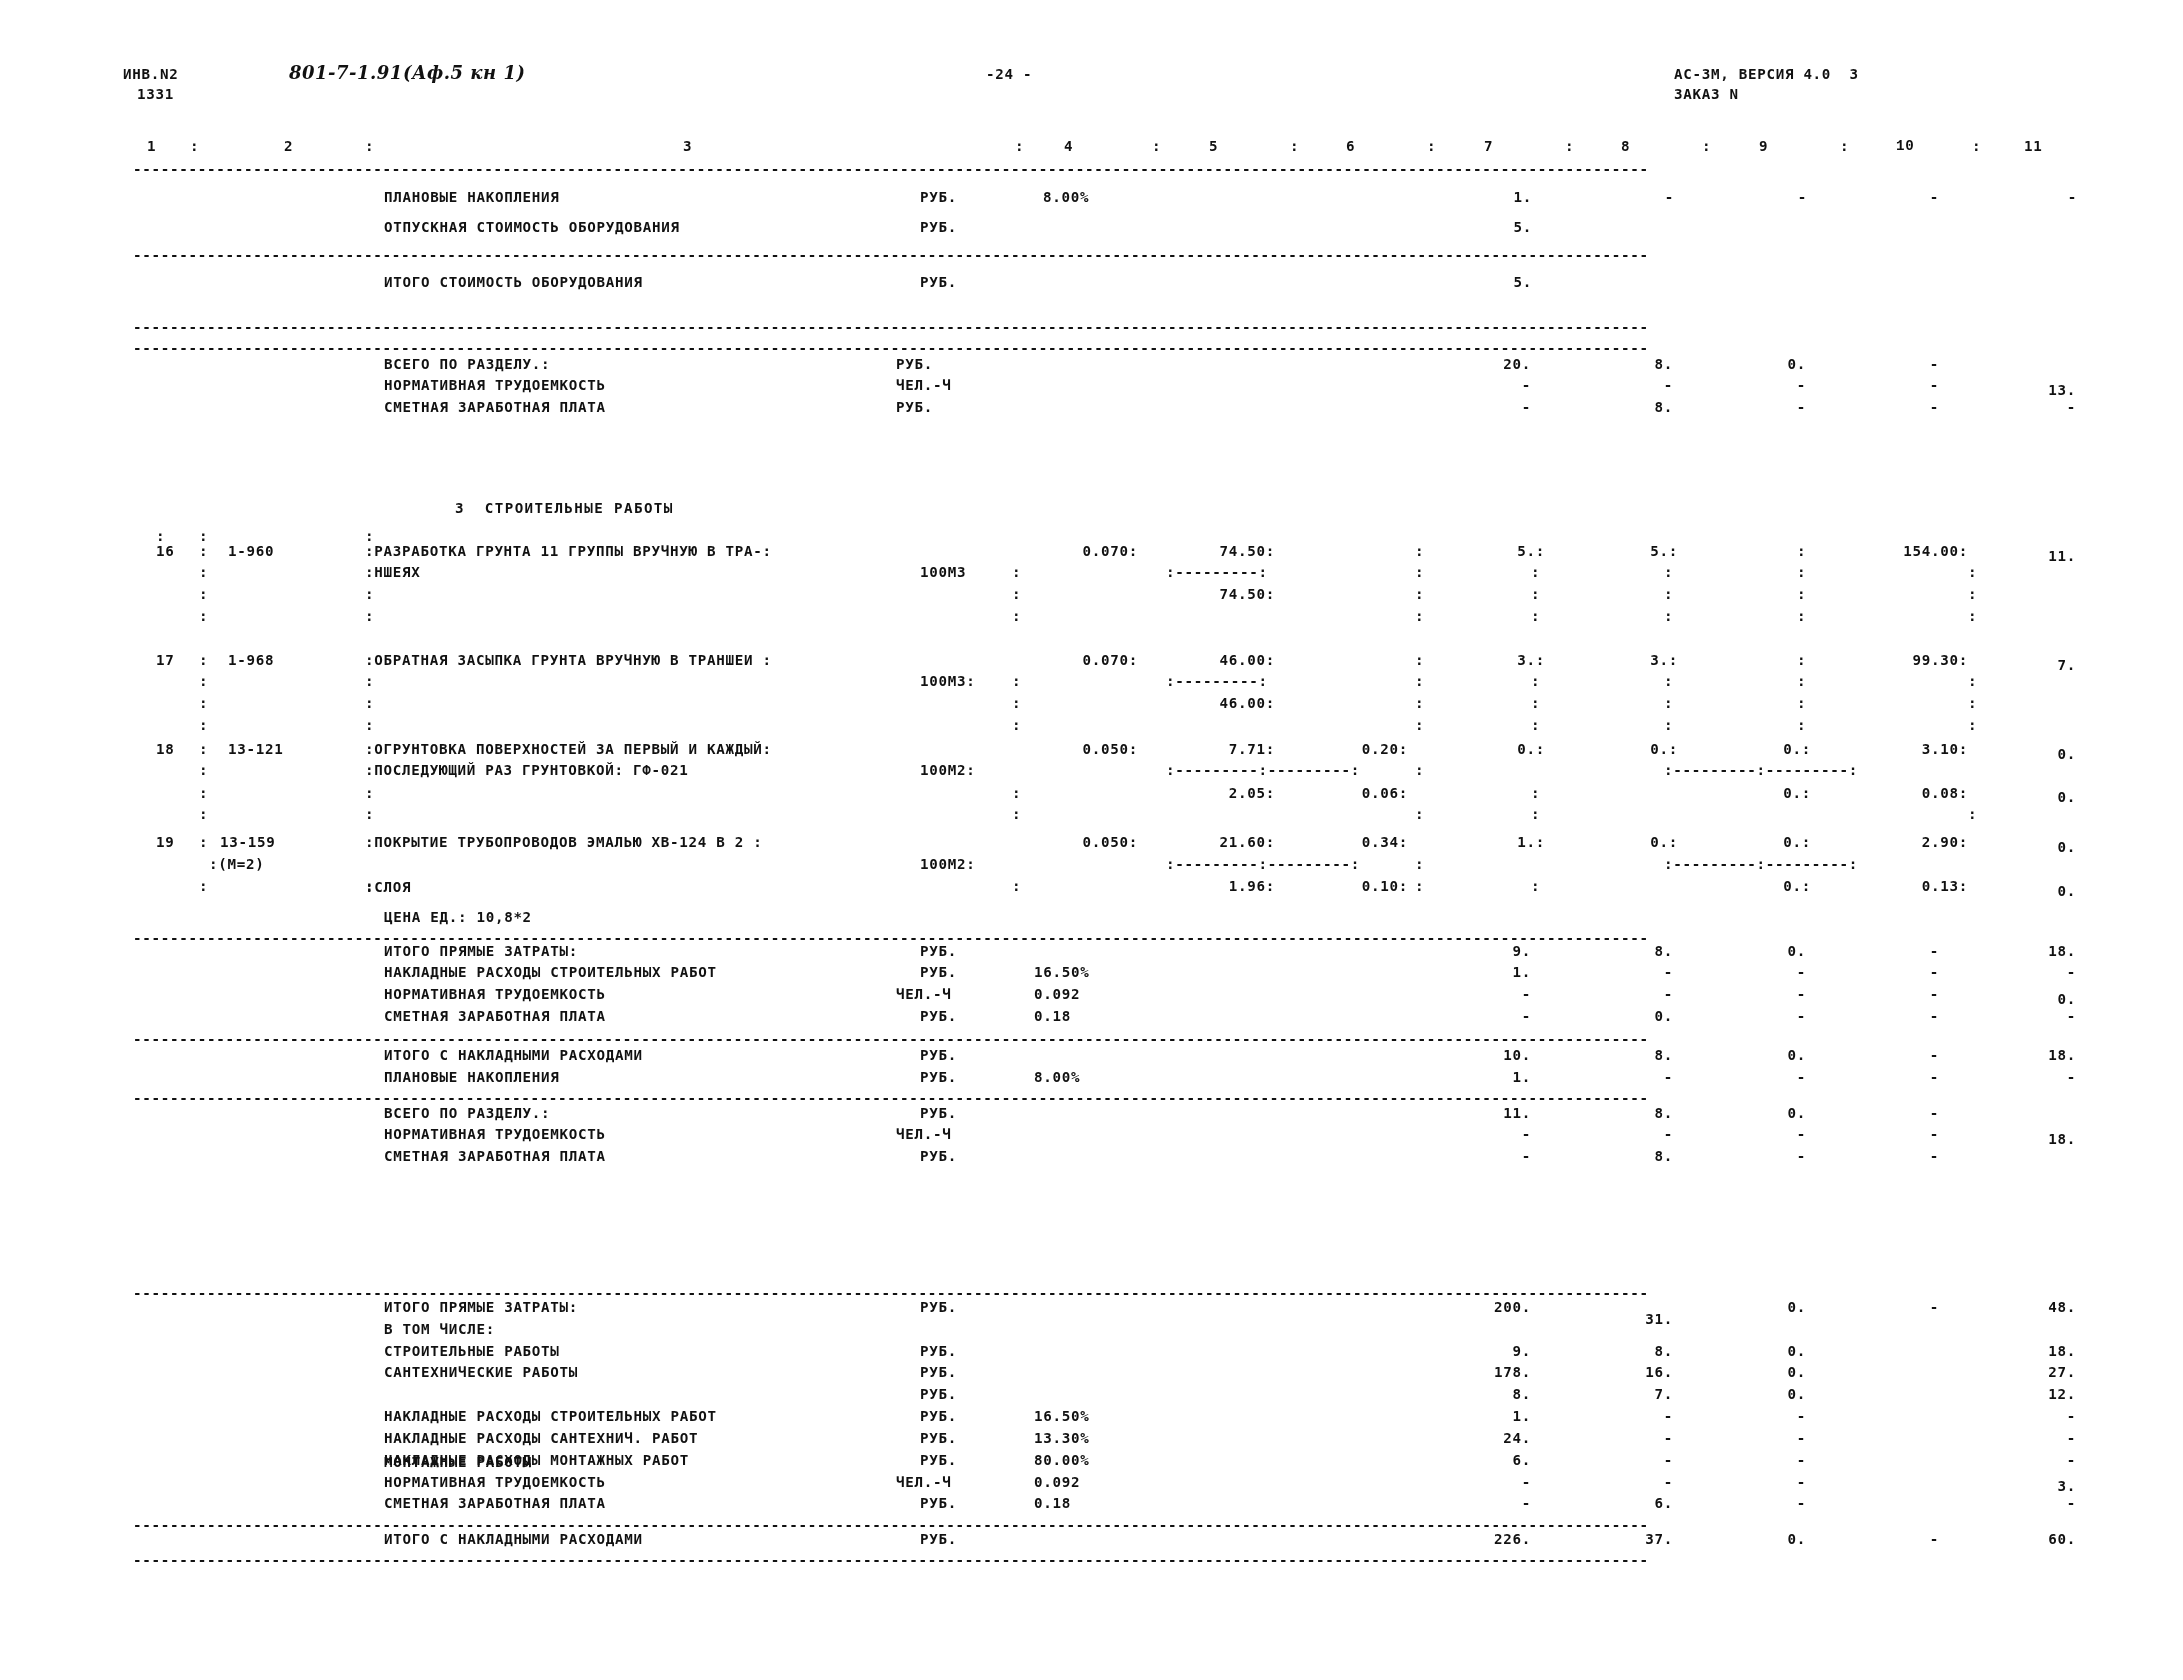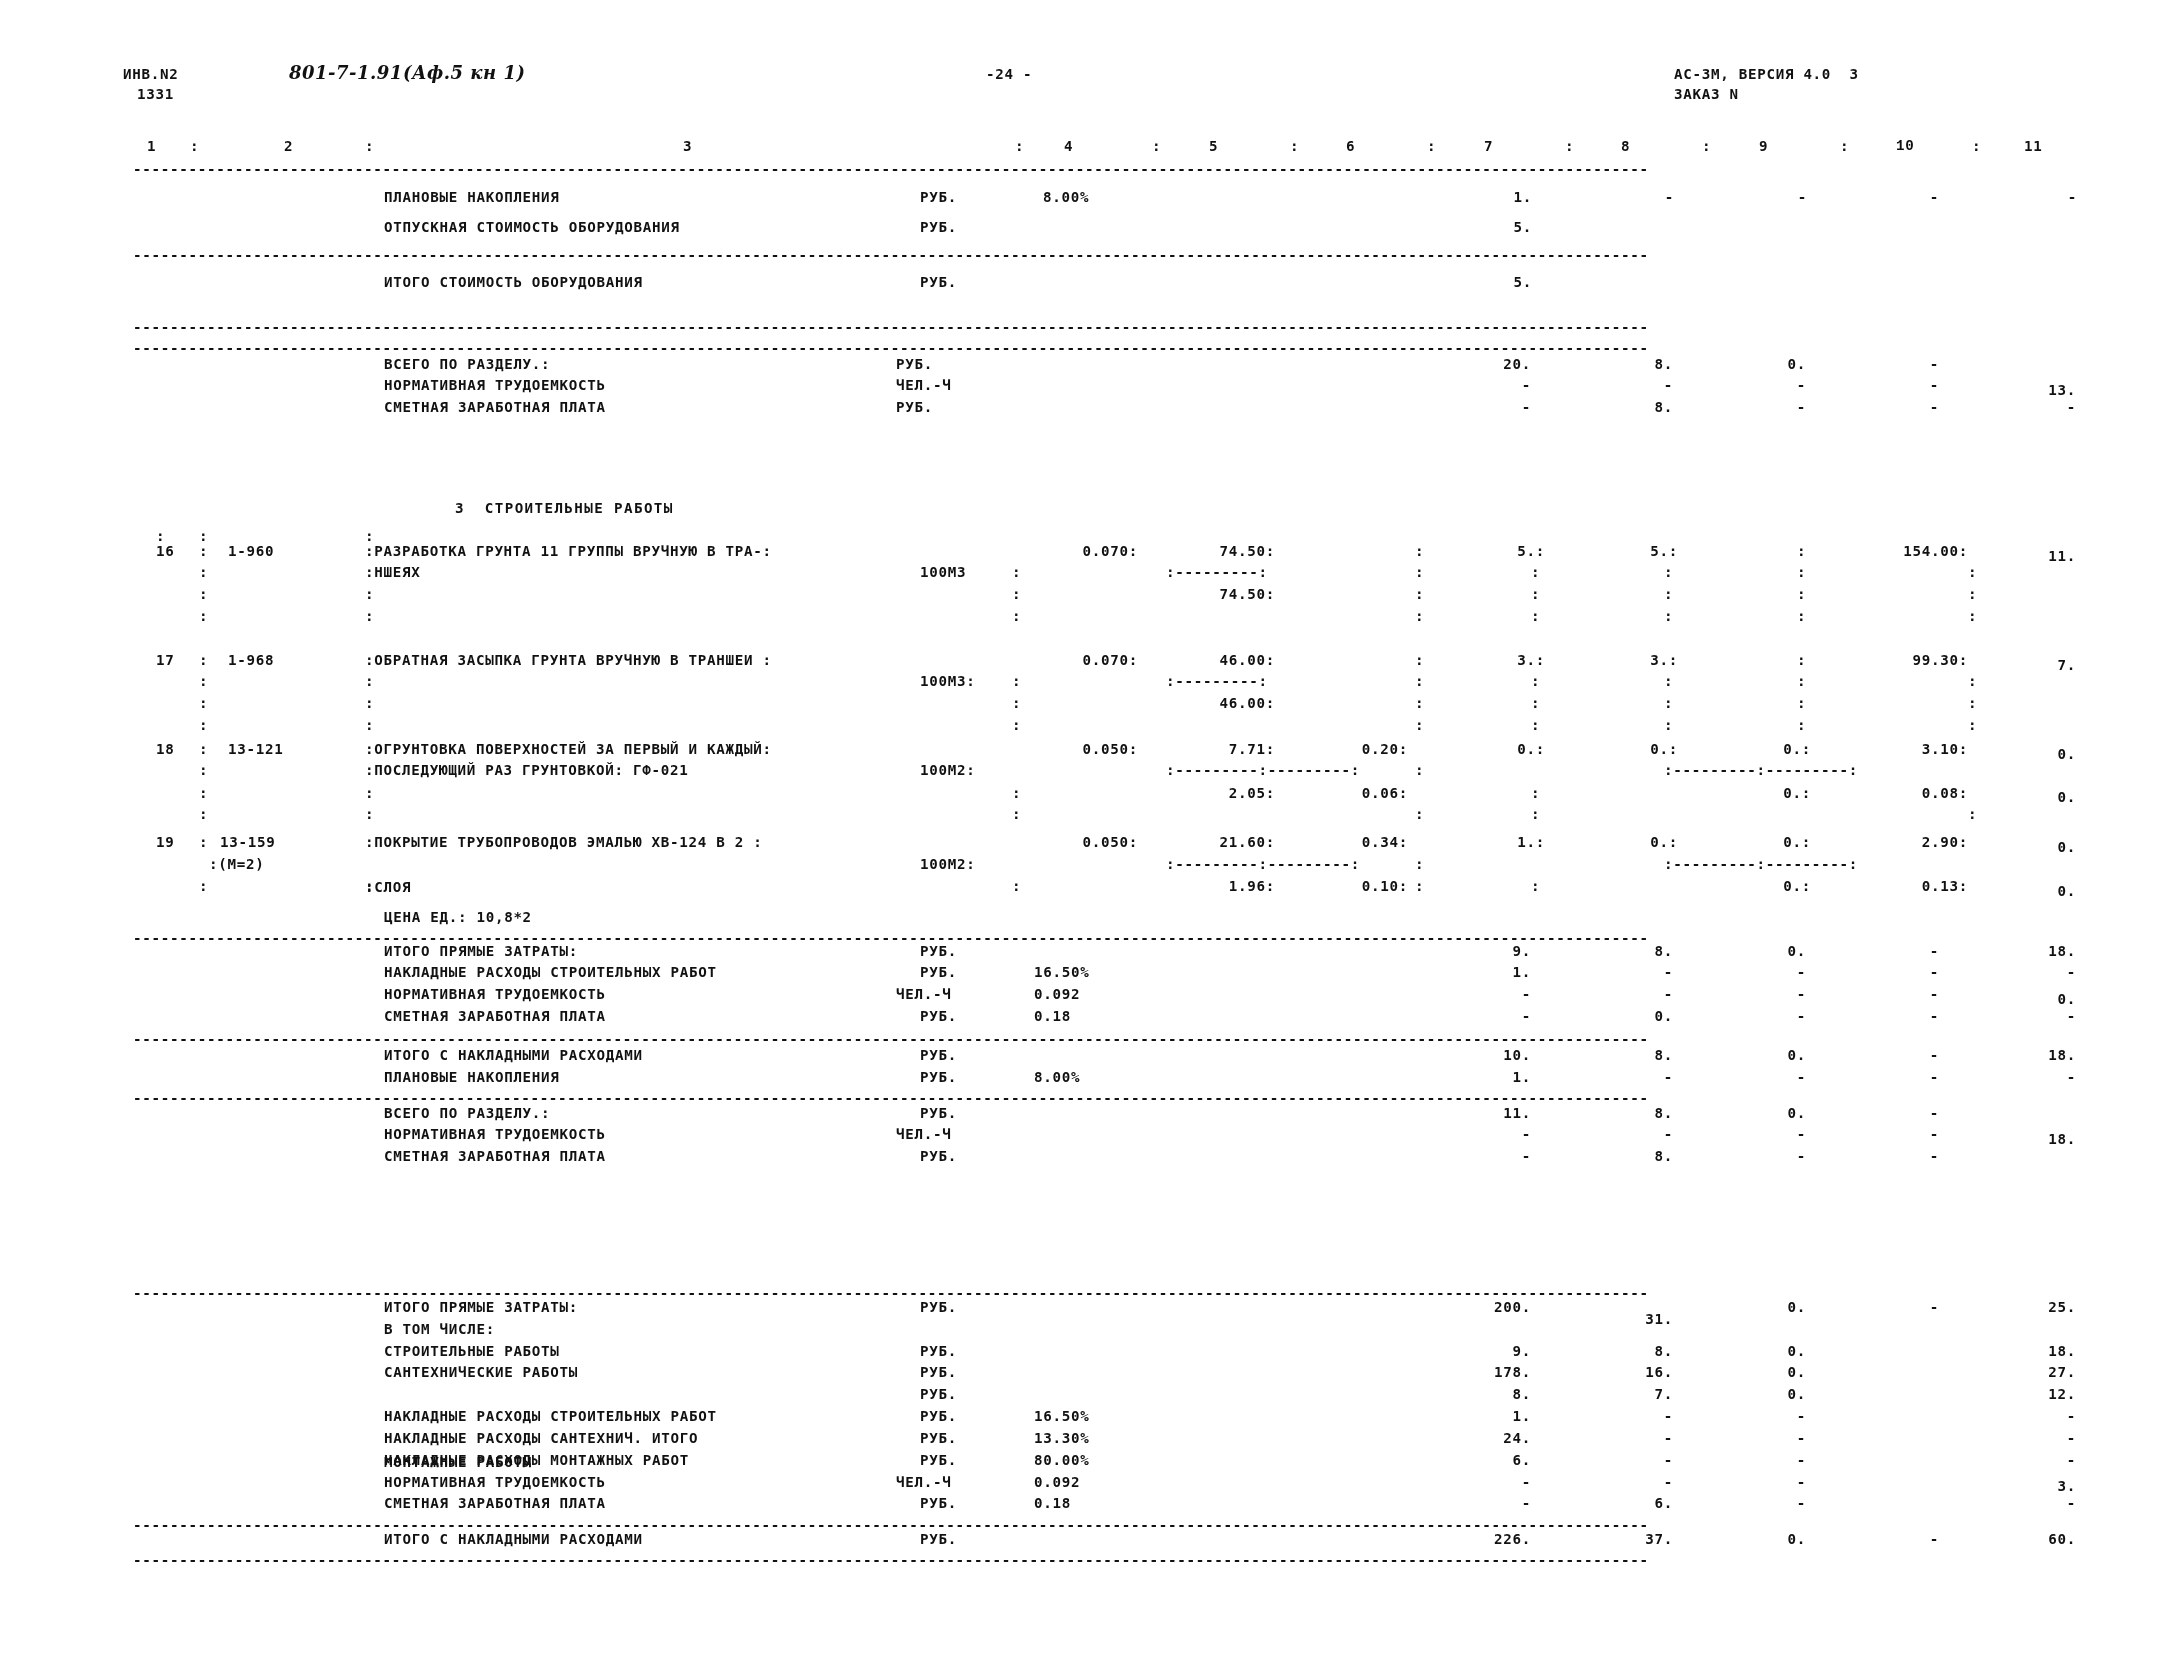--- a/index.html
+++ b/index.html
@@ -334,21 +334,21 @@
   <div class="cell r" style="left:1868px;top:1148px;width:71px;">-</div>
 
   <div class="dashrow" style="left:133px;top:1285px;width:1934px;overflow:hidden;">--------------------------------------------------------------------------------------------------------------------------------------------------------------------</div>
 
   <div class="cell" style="left:384px;top:1299px;">ИТОГО ПРЯМЫЕ ЗАТРАТЫ:</div>
   <div class="cell" style="left:920px;top:1299px;">РУБ.</div>
   <div class="cell r" style="left:1441px;top:1299px;width:90px;">200.</div>
   <div class="cell r" style="left:1588px;top:1299px;width:85px;margin-top:12px;">31.</div>
   <div class="cell r" style="left:1735px;top:1299px;width:71px;">0.</div>
   <div class="cell r" style="left:1868px;top:1299px;width:71px;">-</div>
-  <div class="cell r" style="left:2005px;top:1299px;width:71px;">25.</div>
+  <div class="cell r" style="left:2005px;top:1299px;width:71px;">48.</div>
 
   <div class="cell" style="left:384px;top:1321px;">В ТОМ ЧИСЛЕ:</div>
 
   <div class="cell" style="left:384px;top:1343px;">СТРОИТЕЛЬНЫЕ РАБОТЫ</div>
   <div class="cell" style="left:920px;top:1343px;">РУБ.</div>
   <div class="cell r" style="left:1441px;top:1343px;width:90px;">9.</div>
   <div class="cell r" style="left:1588px;top:1343px;width:85px;">8.</div>
   <div class="cell r" style="left:1735px;top:1343px;width:71px;">0.</div>
   <div class="cell r" style="left:2005px;top:1343px;width:71px;">18.</div>
 
@@ -367,21 +367,21 @@
   <div class="cell r" style="left:2005px;top:1386px;width:71px;">12.</div>
 
   <div class="cell" style="left:384px;top:1408px;">НАКЛАДНЫЕ РАСХОДЫ СТРОИТЕЛЬНЫХ РАБОТ</div>
   <div class="cell" style="left:920px;top:1408px;">РУБ.</div>
   <div class="cell" style="left:1034px;top:1408px;">16.50%</div>
   <div class="cell r" style="left:1441px;top:1408px;width:90px;">1.</div>
   <div class="cell r" style="left:1588px;top:1408px;width:85px;">-</div>
   <div class="cell r" style="left:1735px;top:1408px;width:71px;">-</div>
   <div class="cell r" style="left:2005px;top:1408px;width:71px;">-</div>
 
-  <div class="cell" style="left:384px;top:1430px;">НАКЛАДНЫЕ РАСХОДЫ САНТЕХНИЧ. ИТОГО</div>
+  <div class="cell" style="left:384px;top:1430px;">НАКЛАДНЫЕ РАСХОДЫ САНТЕХНИЧ. РАБОТ</div>
   <div class="cell" style="left:920px;top:1430px;">РУБ.</div>
   <div class="cell" style="left:1034px;top:1430px;">13.30%</div>
   <div class="cell r" style="left:1441px;top:1430px;width:90px;">24.</div>
   <div class="cell r" style="left:1588px;top:1430px;width:85px;">-</div>
   <div class="cell r" style="left:1735px;top:1430px;width:71px;">-</div>
   <div class="cell r" style="left:2005px;top:1430px;width:71px;">-</div>
 
   <div class="cell" style="left:384px;top:1452px;">НАКЛАДНЫЕ РАСХОДЫ МОНТАЖНЫХ РАБОТ</div>
   <div class="cell" style="left:920px;top:1452px;">РУБ.</div>
   <div class="cell" style="left:1034px;top:1452px;">80.00%</div>

